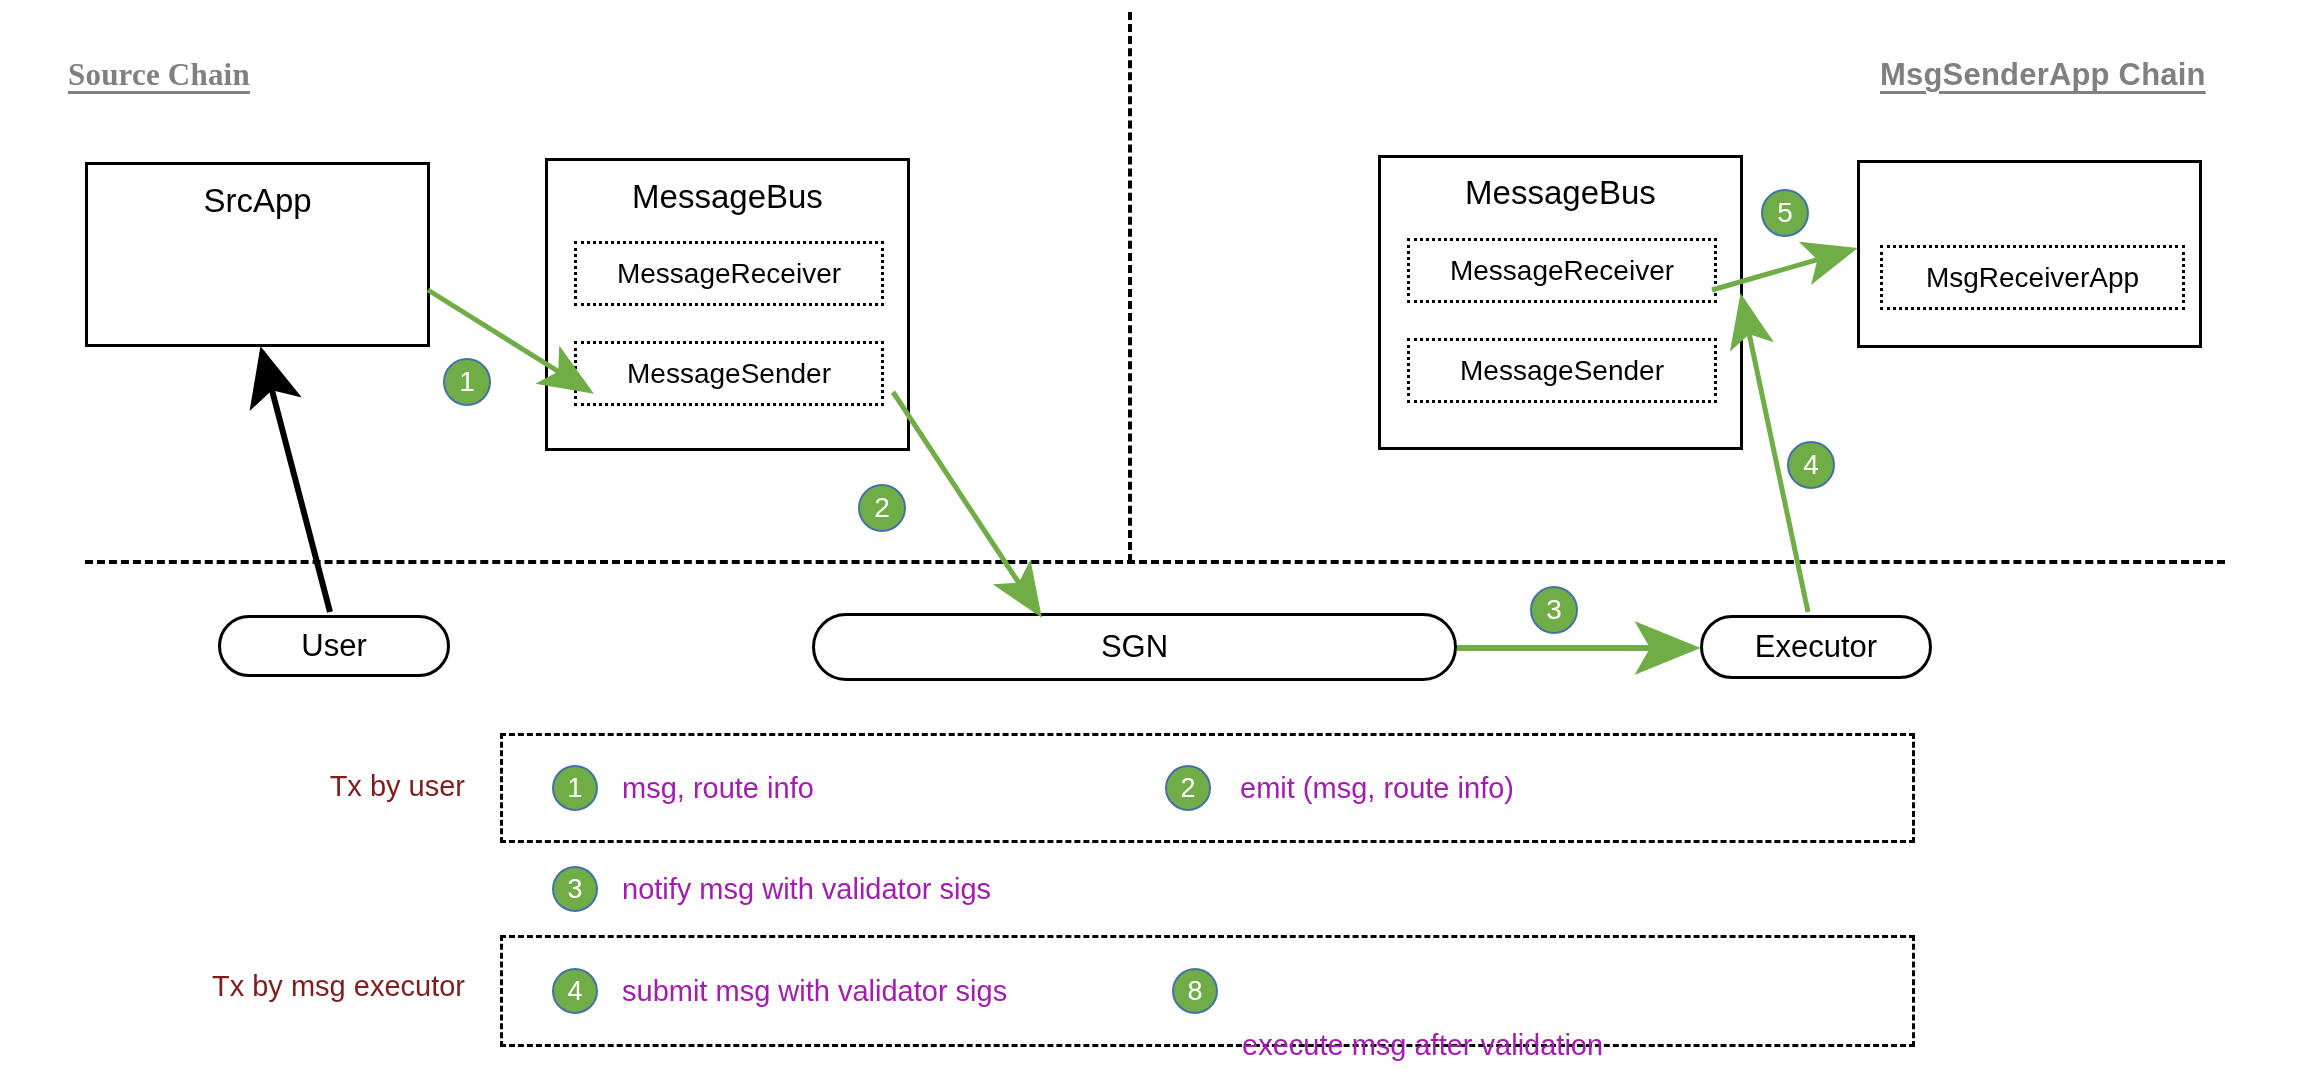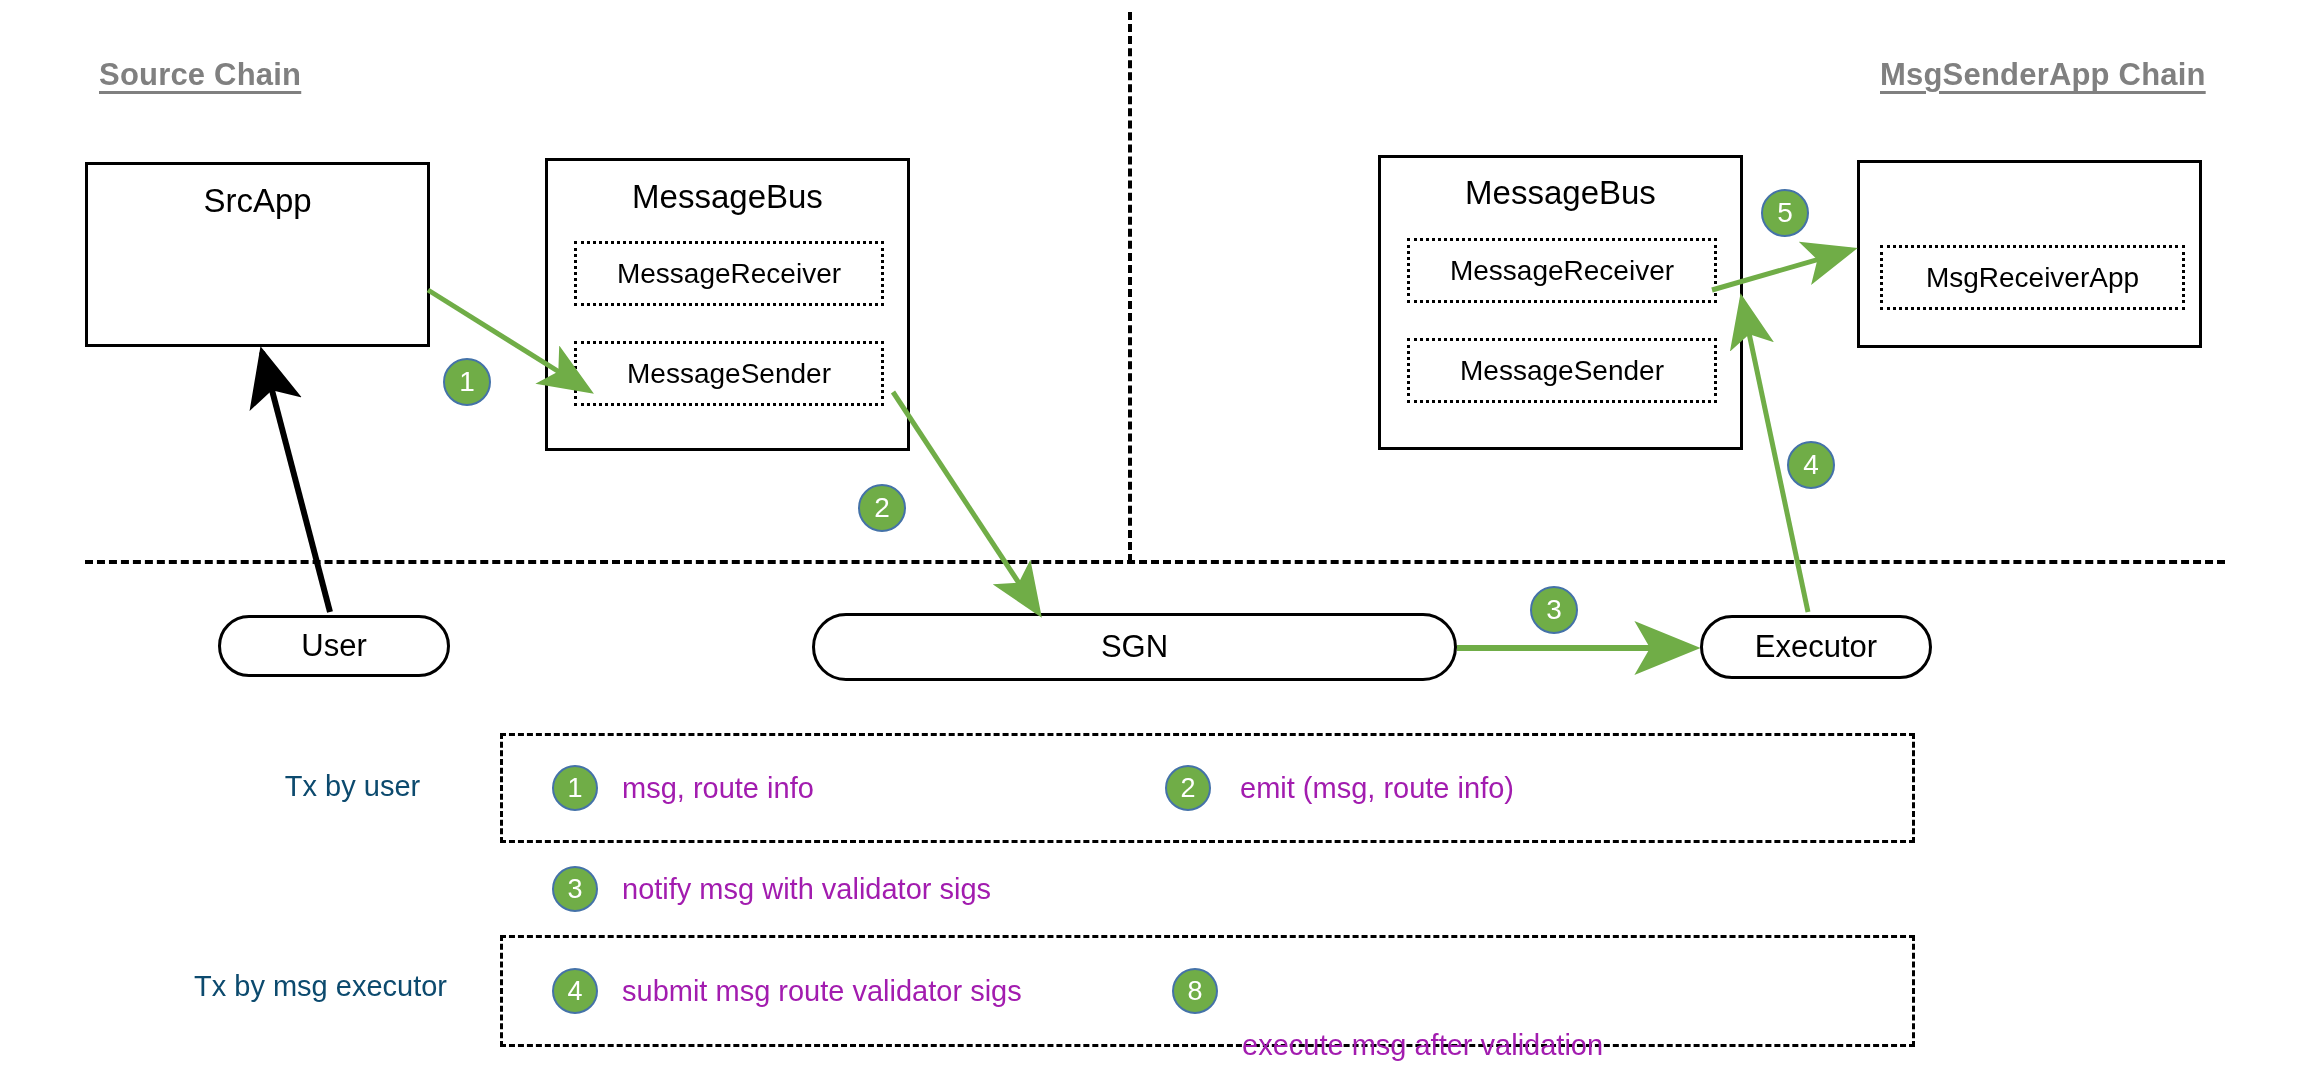--- a/index.html
+++ b/index.html
@@ -109,23 +109,23 @@
   
   .legend-box {
     position: absolute;
     border: 3px dashed #000000;
     box-sizing: border-box;
     background: transparent;
   }
   .legend-side-label {
     position: absolute;
     font-size: 29px;
-    color: #0c4a6e;
-    white-space: nowrap;
-    text-align: center;
+    color: #7f1d1d;
+    white-space: nowrap;
+    text-align: right;
   }
   .legend-text {
     position: absolute;
     font-size: 29px;
     color: #a21caf;
     white-space: nowrap;
   }
 
   svg.overlay {
     position: absolute;
@@ -134,21 +134,21 @@
     width: 2304px;
     height: 1078px;
     pointer-events: none;
   }
 </style>
 </head>
 <body>
 
 <div id="canvas">
 
-  <div class="chain-title" style="left:99px; top:57px;">Source Chain</div>
+  <div class="chain-title" style="left:68px; top:57px;font-family:Liberation Serif, serif;">Source Chain</div>
   <div class="chain-title" style="left:1880px; top:57px;">MsgSenderApp Chain</div>
 
   <div class="v-divider" style="left:1128px; top:12px; height:550px;"></div>
   <div class="h-divider" style="left:85px; top:560px; width:2140px;"></div>
 
   <div class="solid-box" style="left:85px; top:162px; width:345px; height:185px;">
     <div class="box-title" style="top:17px;">SrcApp</div>
   </div>
 
   <div class="solid-box" style="left:545px; top:158px; width:365px; height:293px;">
@@ -212,18 +212,18 @@
   <div class="badge" style="left:552px; top:765px;">1</div>
   <div class="legend-text" style="left:622px; top:772px;">msg, route info</div>
 
   <div class="badge" style="left:1165px; top:765px;">2</div>
   <div class="legend-text" style="left:1240px; top:772px;">emit (msg, route info)</div>
 
   <div class="badge" style="left:552px; top:866px;">3</div>
   <div class="legend-text" style="left:622px; top:873px;">notify msg with validator sigs</div>
 
   <div class="badge" style="left:552px; top:968px;">4</div>
-  <div class="legend-text" style="left:622px; top:975px;">submit msg route validator sigs</div>
+  <div class="legend-text" style="left:622px; top:975px;">submit msg with validator sigs</div>
 
   <div class="badge" style="left:1172px; top:968px;">8</div>
   <div class="legend-text" style="left:1242px; top:1029px;">execute msg after validation</div>
 
 </div>
 
 </body></html>

